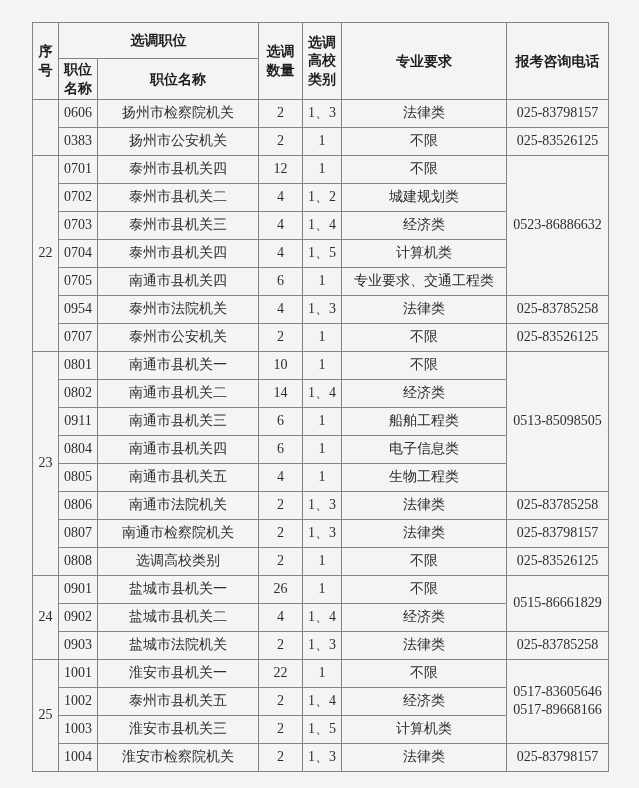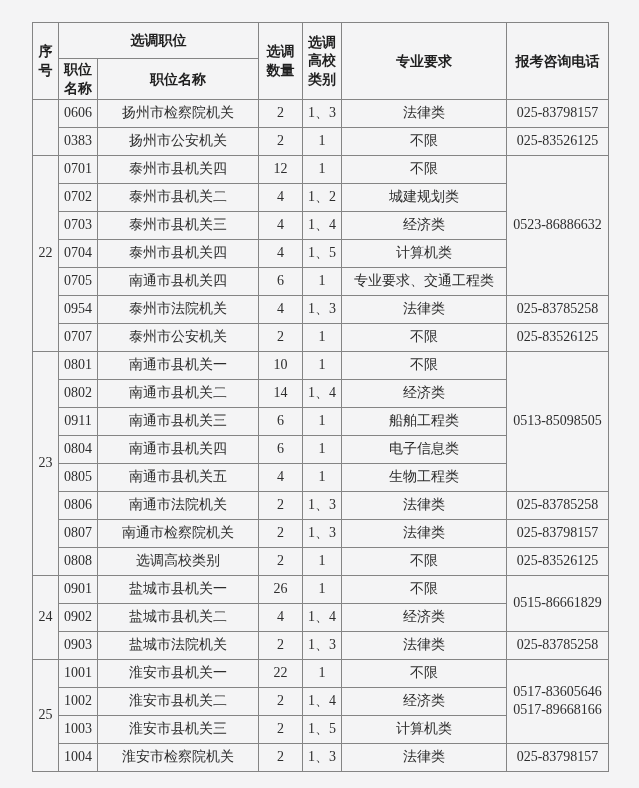--- a/index.html
+++ b/index.html
@@ -228,21 +228,21 @@
         <td rowspan="4" class="num">25</td>
         <td class="num">1001</td>
         <td>淮安市县机关一</td>
         <td class="num">22</td>
         <td class="num">1</td>
         <td>不限</td>
         <td class="phone" rowspan="3"><span>0517-83605646</span><br><span>0517-89668166</span></td>
       </tr>
       <tr>
         <td class="num">1002</td>
-        <td>淮安市县机关二</td>
+        <td>泰州市县机关五</td>
         <td class="num">2</td>
         <td class="num">1、4</td>
         <td>经济类</td>
       </tr>
       <tr>
         <td class="num">1003</td>
         <td>淮安市县机关三</td>
         <td class="num">2</td>
         <td class="num">1、5</td>
         <td>计算机类</td>

